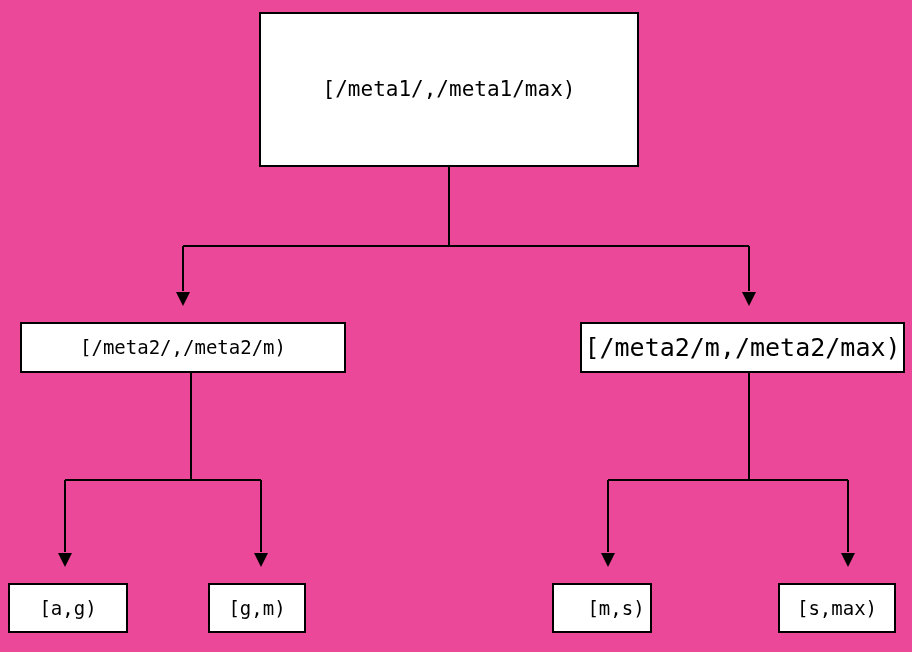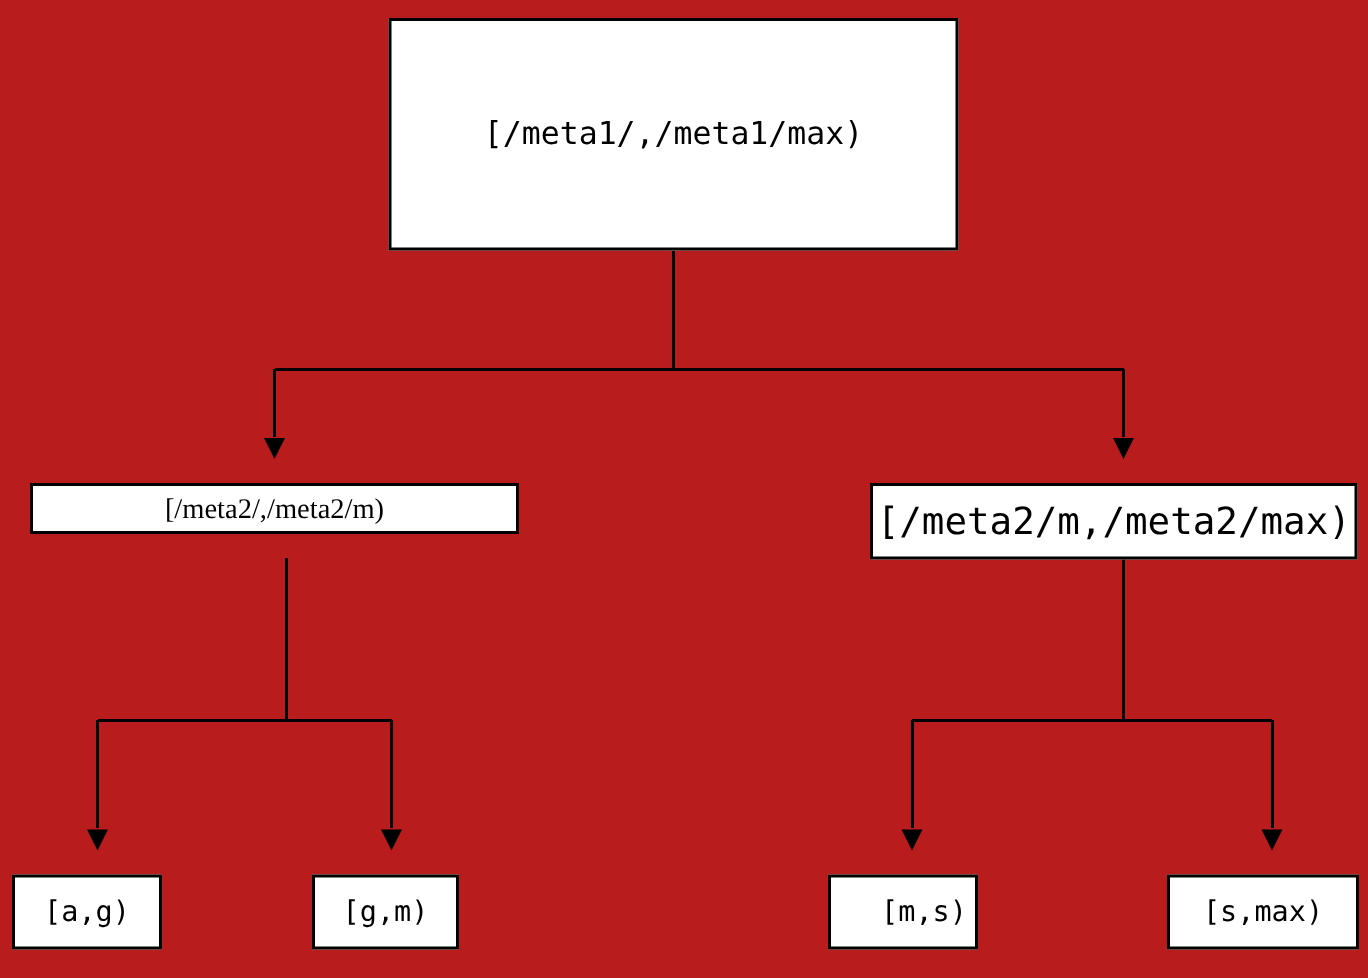--- a/index.html
+++ b/index.html
@@ -8,21 +8,21 @@
     padding: 0;
     background: #ffffff;
   }
   body {
     font-family: "DejaVu Sans Mono", "Liberation Mono", monospace;
   }
   #diagram-canvas {
     position: relative;
     width: 912px;
     height: 652px;
-    background: #b91c1c;
+    background: #ec4899;
     overflow: hidden;
   }
   #edge-layer {
     position: absolute;
     left: 0;
     top: 0;
     width: 912px;
     height: 652px;
   }
   .tree-node {
@@ -46,40 +46,39 @@
     left: 259px;
     top: 12px;
     width: 380px;
     height: 155px;
     font-size: 21px;
   }
   .node-branch-left {
     left: 20px;
     top: 322px;
     width: 326px;
-    height: 34px;
+    height: 51px;
     font-size: 19px;
-    font-family: Liberation Serif, serif;
   }
   .node-branch-right {
     left: 580px;
     top: 322px;
     width: 325px;
     height: 51px;
     font-size: 25px;
   }
   .node-leaf {
     top: 583px;
     height: 50px;
     font-size: 19px;
   }
-  .node-leaf-ag   { left: 8px;   width: 100px; }
+  .node-leaf-ag   { left: 8px;   width: 120px; }
   .node-leaf-gm   { left: 208px; width: 98px; text-align: center;  }
   .node-leaf-ms   { left: 552px; width: 100px; padding-left: 28px; }
-  .node-leaf-smax { left: 778px; width: 128px; }
+  .node-leaf-smax { left: 778px; width: 118px; }
 </style>
 </head>
 <body>
 
 <div id="diagram-canvas">
 
   <svg id="edge-layer" viewBox="0 0 912 652" xmlns="http://www.w3.org/2000/svg">
 
     <g fill="none" stroke="#000000" stroke-width="2" shape-rendering="crispEdges">
 

